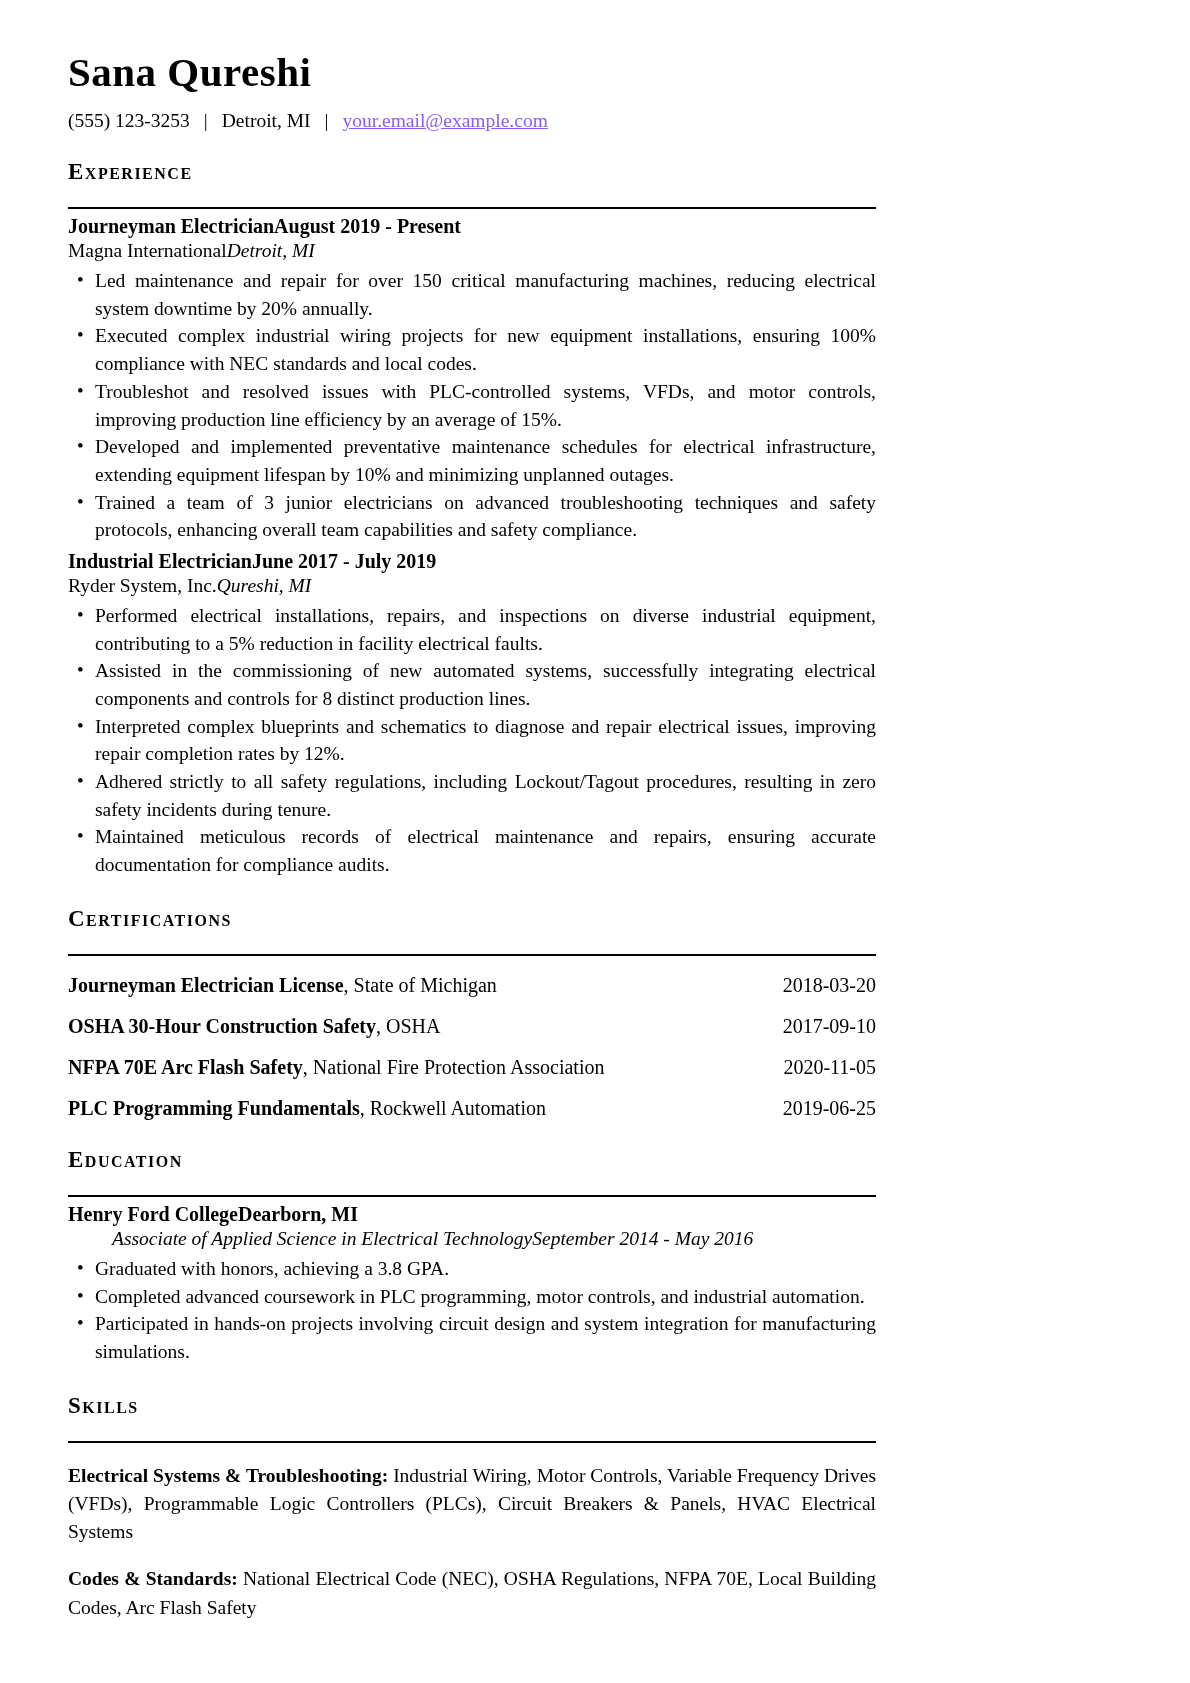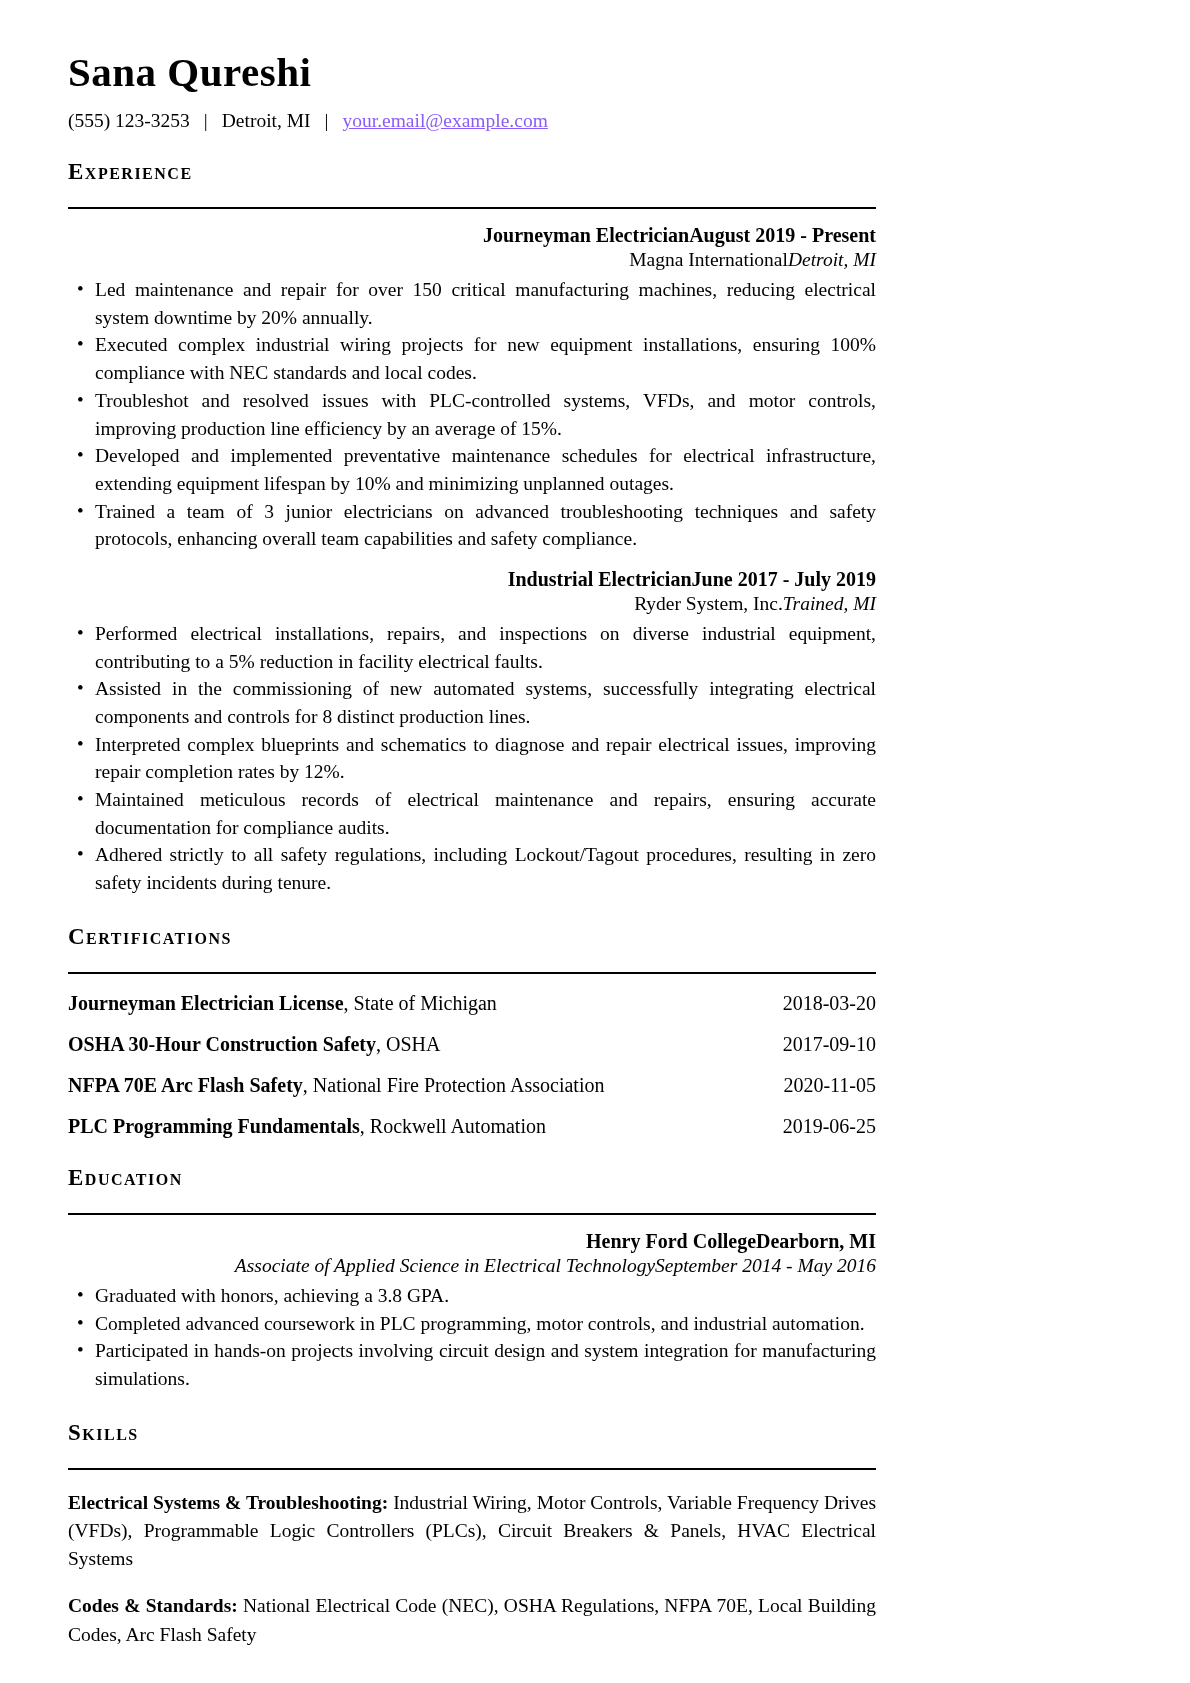--- a/index.html
+++ b/index.html
@@ -46,34 +46,34 @@
   .section-title {
     font-size: 23px;
     font-weight: bold;
     font-variant: small-caps;
     letter-spacing: 1.5px;
     padding-bottom: 22px;
     border-bottom: 2.5px solid #000000;
   }
   .entry-header {
     display: flex;
-    justify-content: flex-end;
+    justify-content: flex-start;
     align-items: baseline;
-    margin-top: 15px;
+    margin-top: 6px;
     font-size: 20px;
   }
   .entry-header .role {
     font-weight: bold;
   }
   .entry-header .dates {
     font-weight: bold;
   }
   .entry-sub {
     display: flex;
-    justify-content: flex-end;
+    justify-content: flex-start;
     align-items: baseline;
     font-size: 19.5px;
     margin-top: 2px;
   }
   .entry-sub .loc-italic {
     font-style: italic;
   }
   .entry-sub .degree {
     font-style: italic;
     margin-left: 44px;
@@ -150,28 +150,28 @@
       </ul>
     </div>
 
     <div>
       <div class="entry-header">
         <span class="role">Industrial Electrician</span>
         <span class="dates">June 2017 - July 2019</span>
       </div>
       <div class="entry-sub">
         <span>Ryder System, Inc.</span>
-        <span class="loc-italic">Trained, MI</span>
+        <span class="loc-italic">Qureshi, MI</span>
       </div>
       <ul class="bullets">
         <li>Performed electrical installations, repairs, and inspections on diverse industrial equipment, contributing to a 5% reduction in facility electrical faults.</li>
         <li>Assisted in the commissioning of new automated systems, successfully integrating electrical components and controls for 8 distinct production lines.</li>
         <li>Interpreted complex blueprints and schematics to diagnose and repair electrical issues, improving repair completion rates by 12%.</li>
+        <li>Adhered strictly to all safety regulations, including Lockout/Tagout procedures, resulting in zero safety incidents during tenure.</li>
         <li>Maintained meticulous records of electrical maintenance and repairs, ensuring accurate documentation for compliance audits.</li>
-        <li>Adhered strictly to all safety regulations, including Lockout/Tagout procedures, resulting in zero safety incidents during tenure.</li>
       </ul>
     </div>
   </div>
 
   <div class="section">
     <div class="section-title">Certifications</div>
 
     <div class="cert-row">
       <span><span class="cert-name">Journeyman Electrician License</span><span>, State of Michigan</span></span>
       <span class="cert-date">2018-03-20</span>

